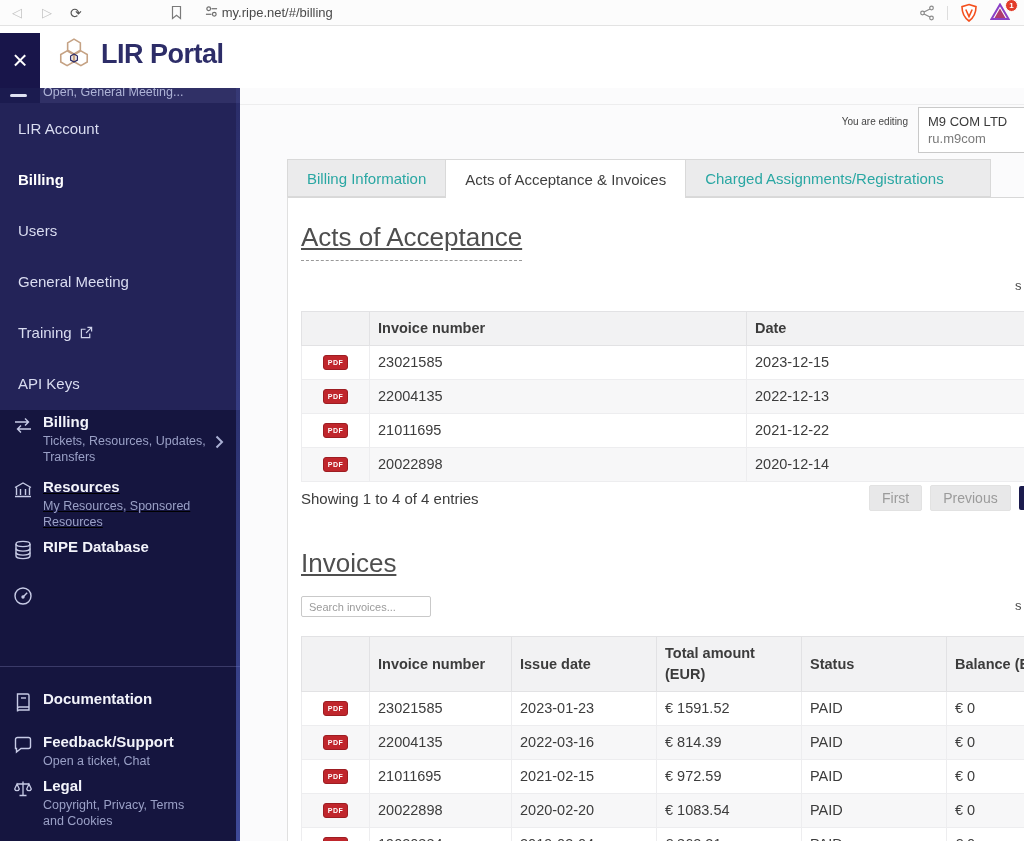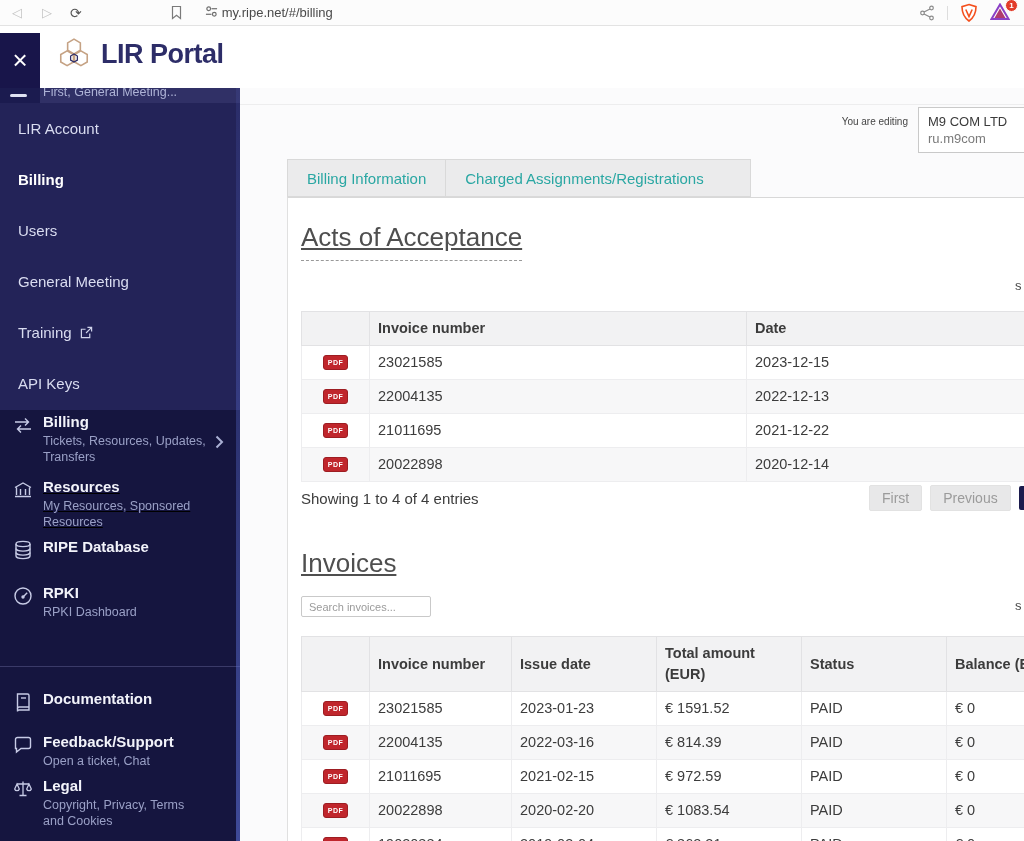--- a/index.html
+++ b/index.html
@@ -151,21 +151,21 @@
     <span class="app-title">LIR Portal</span>
   </div>
 </div>
 
 <div class="sidebar">
   <div class="sb-strip">
     <div class="sb-strip-rail">
       <div class="sb-strip-dash"></div>
     </div>
     <div class="sb-strip-hl"></div>
-    <span class="sb-strip-text">First, General Meeting...</span>
+    <span class="sb-strip-text">Open, General Meeting...</span>
   </div>
 
   <ul class="sb-submenu">
     <li>
       <span>LIR Account</span>
       </li>
     <li class="active">
       <span>Billing</span>
       </li>
     <li>
@@ -227,24 +227,20 @@
       </div>
     </div>
 
     <div class="nav-block" style="top:174px;">
       <span class="nb-icon">
         <svg width="22" height="22" viewBox="0 0 22 22" fill="none" stroke="#c7cbe6" stroke-width="1.4">
           <circle cx="11" cy="11" r="8"></circle>
             <path d="M11 12l4.2-4.2"></path>
             <circle cx="11" cy="12" r="1" fill="#c7cbe6"></circle>
         </svg></span>
-      <div class="nb-body">
-        <div class="nb-title">RPKI</div>
-        <div class="nb-sub">RPKI Dashboard</div>
-      </div>
     </div>
 
     <div class="sb-divider" style="top:256px;"></div>
 
     <div class="nav-block" style="top:280px;">
       <span class="nb-icon">
         <svg width="22" height="22" viewBox="0 0 22 22" fill="none" stroke="#c7cbe6" stroke-width="1.4">
           <path d="M5.5 3h10a1.5 1.5 0 0 1 1.5 1.5V19H7a1.5 1.5 0 0 0-1.5 1.5z"></path>
           <path d="M5.5 17.5A1.5 1.5 0 0 1 7 16h10"></path>
             <path d="M9 7h5"></path>
@@ -283,20 +279,21 @@
   <div class="main-topline"></div>
 
   <span class="editing-label">You are editing</span>
   <div class="org-box">
     <div class="org-name">M9 COM LTD</div>
     <div class="org-id">ru.m9com</div>
   </div>
 
   <div class="tabs">
     <div class="tab">Billing Information</div>
+    <div class="tab active">Acts of Acceptance &amp; Invoices</div>
     <div class="tab wide">Charged Assignments/Registrations</div>
   </div>
 
   <div class="panel">
     <h2 class="section-title acts-title">Acts of Acceptance</h2>
     <span class="search-cut cut1">s</span>
 
     <table class="tbl-acts">
       <colgroup>
           <col style="width:68px">

